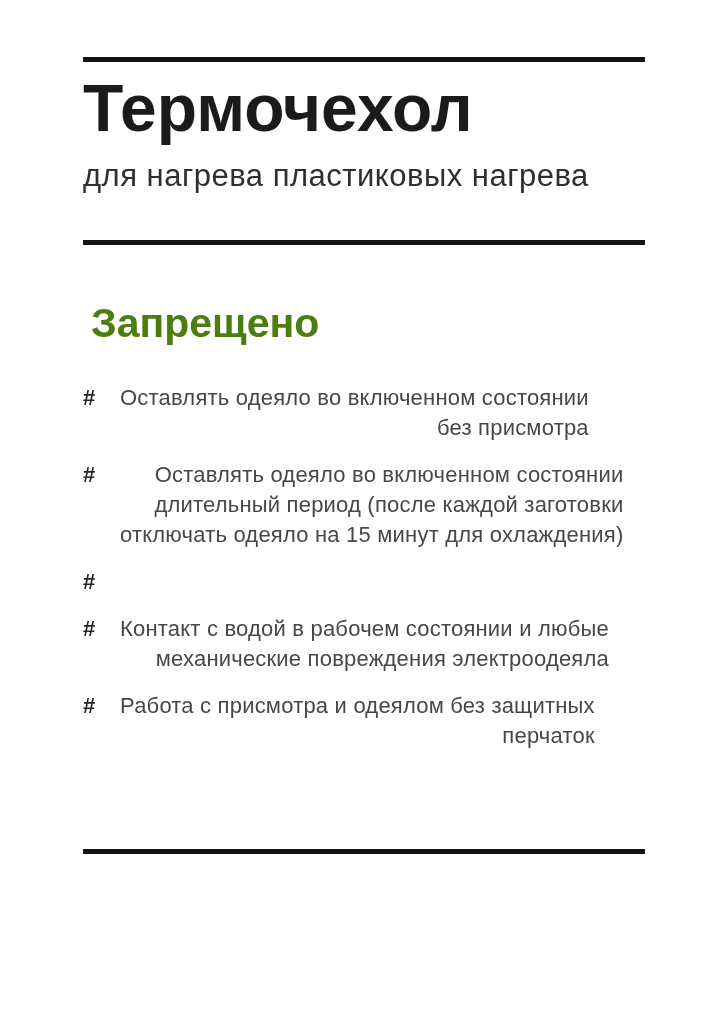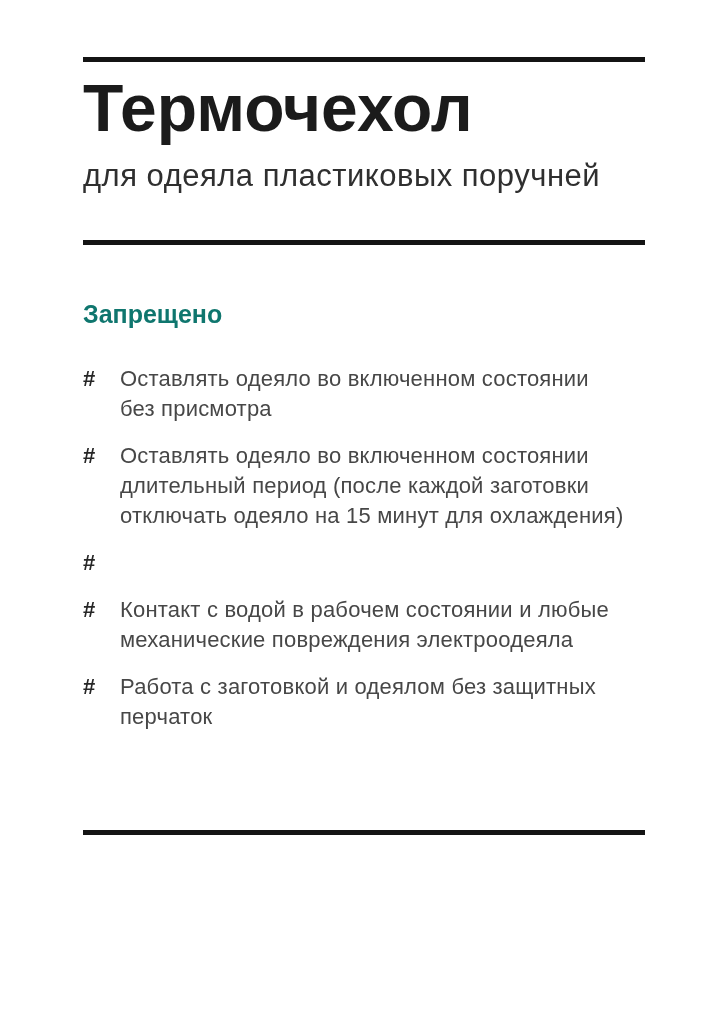--- a/index.html
+++ b/index.html
@@ -39,25 +39,25 @@
   }
   .subtitle {
     margin-top: 10px;
     font-size: 31px;
     line-height: 1.3;
     font-weight: 400;
     letter-spacing: 0.5px;
     color: #2f2f2f;
   }
   .section-heading {
-    margin: 54px 0 0 0;
-    font-size: 25px;
+    margin: 54px 0 0 8px;
+    font-size: 41px;
     line-height: 1.2;
     font-weight: 700;
-    color: #0f766e;
+    color: #4d7c0f;
   }
   .list {
     margin-top: 35px;
   }
   .item {
     display: flex;
     align-items: flex-start;
     margin-bottom: 17px;
     font-size: 22px;
     line-height: 30px;
@@ -65,32 +65,33 @@
   }
   .marker {
     flex: none;
     width: 37px;
     font-weight: 700;
     color: #262626;
   }
   .item-text {
     white-space: pre-line;
     letter-spacing: 0.2px;
+    text-align: right;
   }
 </style>
 </head>
 <body>
 
 <div class="page">
 
   <div class="rule rule-top"></div>
 
   <h1 class="title">Термочехол</h1>
 
-  <div class="subtitle">для одеяла пластиковых поручней</div>
+  <div class="subtitle">для нагрева пластиковых нагрева</div>
 
   <div class="rule rule-mid"></div>
 
   <h2 class="section-heading">Запрещено</h2>
 
   <div class="list">
 
     <div class="item">
       <span class="marker">#</span>
       <div class="item-text">Оставлять одеяло во включенном состоянии
@@ -109,21 +110,21 @@
     </div>
 
     <div class="item">
       <span class="marker">#</span>
       <div class="item-text">Контакт с водой в рабочем состоянии и любые
 механические повреждения электроодеяла</div>
     </div>
 
     <div class="item">
       <span class="marker">#</span>
-      <div class="item-text">Работа с заготовкой и одеялом без защитных
+      <div class="item-text">Работа с присмотра и одеялом без защитных
 перчаток</div>
     </div>
 
   </div>
 
   <div class="rule rule-bottom"></div>
 
 </div>
 
 </body></html>

